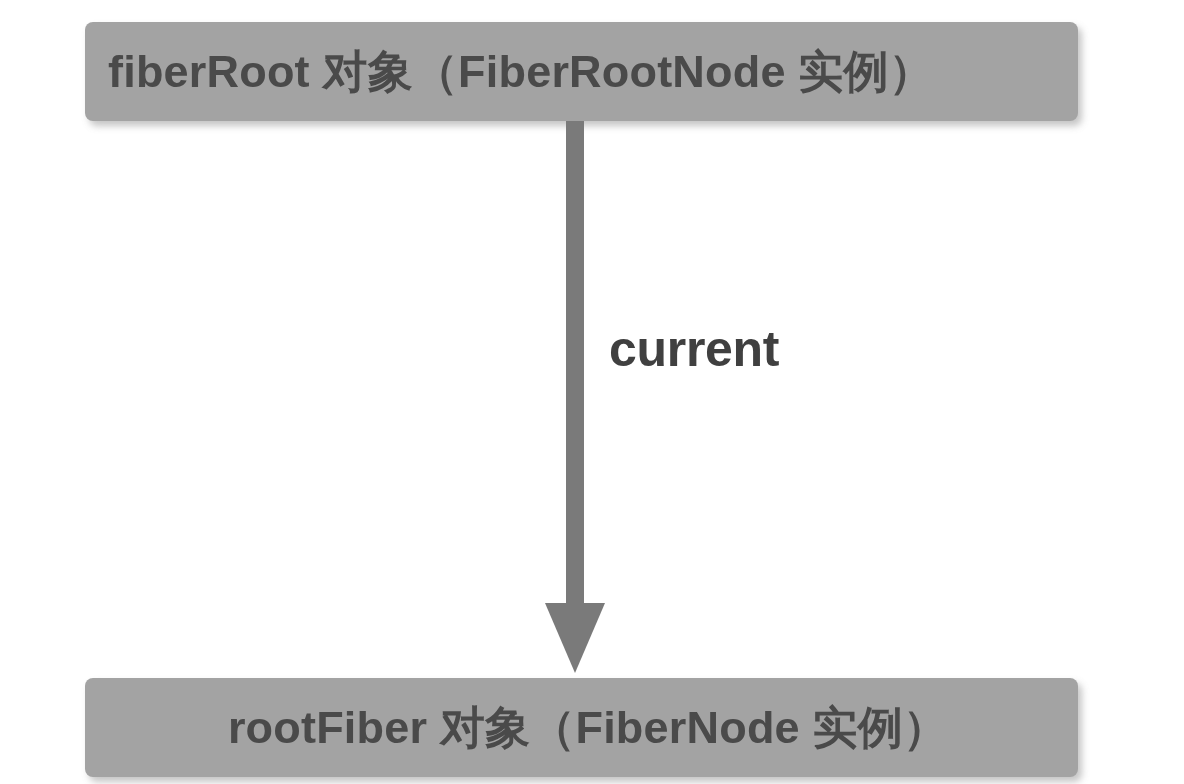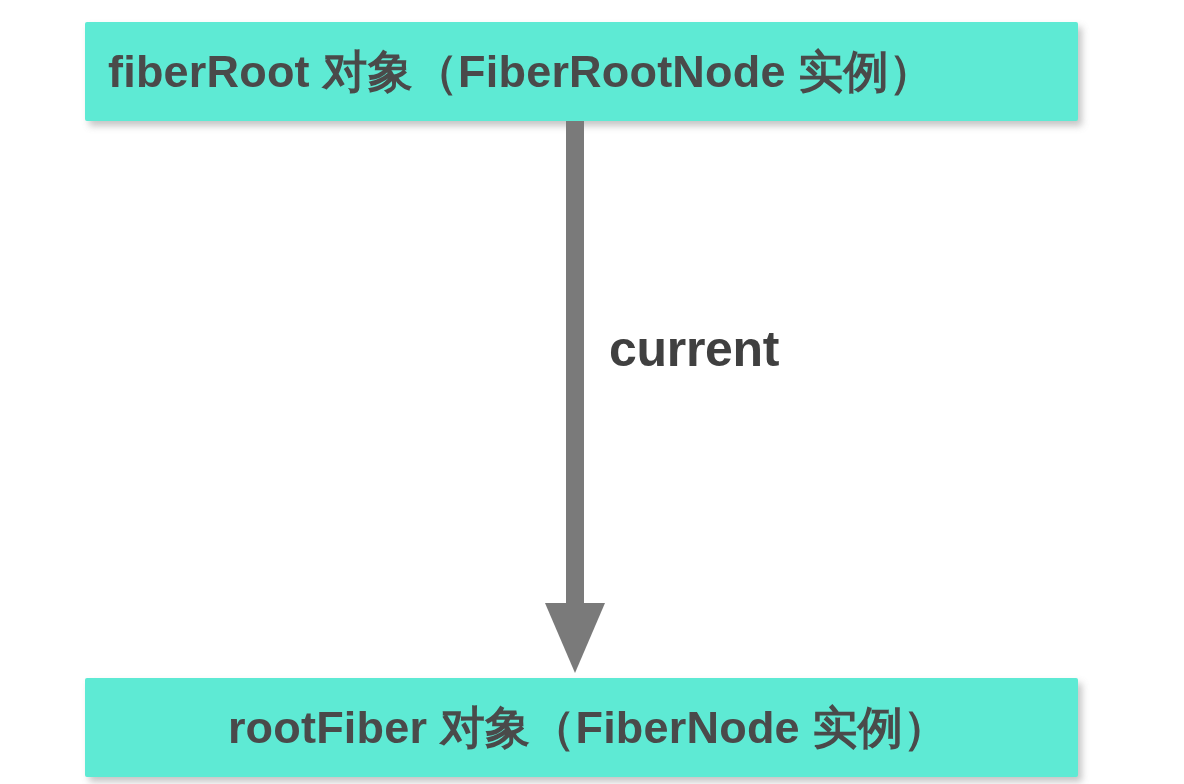--- a/index.html
+++ b/index.html
@@ -18,22 +18,22 @@
     position: relative;
     width: 1184px;
     height: 784px;
     background: #ffffff;
   }
 
   
   .node-box {
     position: absolute;
     box-sizing: border-box;
-    background: #5eead4;
-    border-radius: 2px;
+    background: #a3a3a3;
+    border-radius: 8px;
     box-shadow: 4px 5px 7px rgba(120,120,120,0.42);
     display: flex;
     align-items: center;
   }
 
   .node-label {
     font-size: 45px;
     font-weight: bold;
     color: #4a4a4a;
     letter-spacing: 0.2px;

